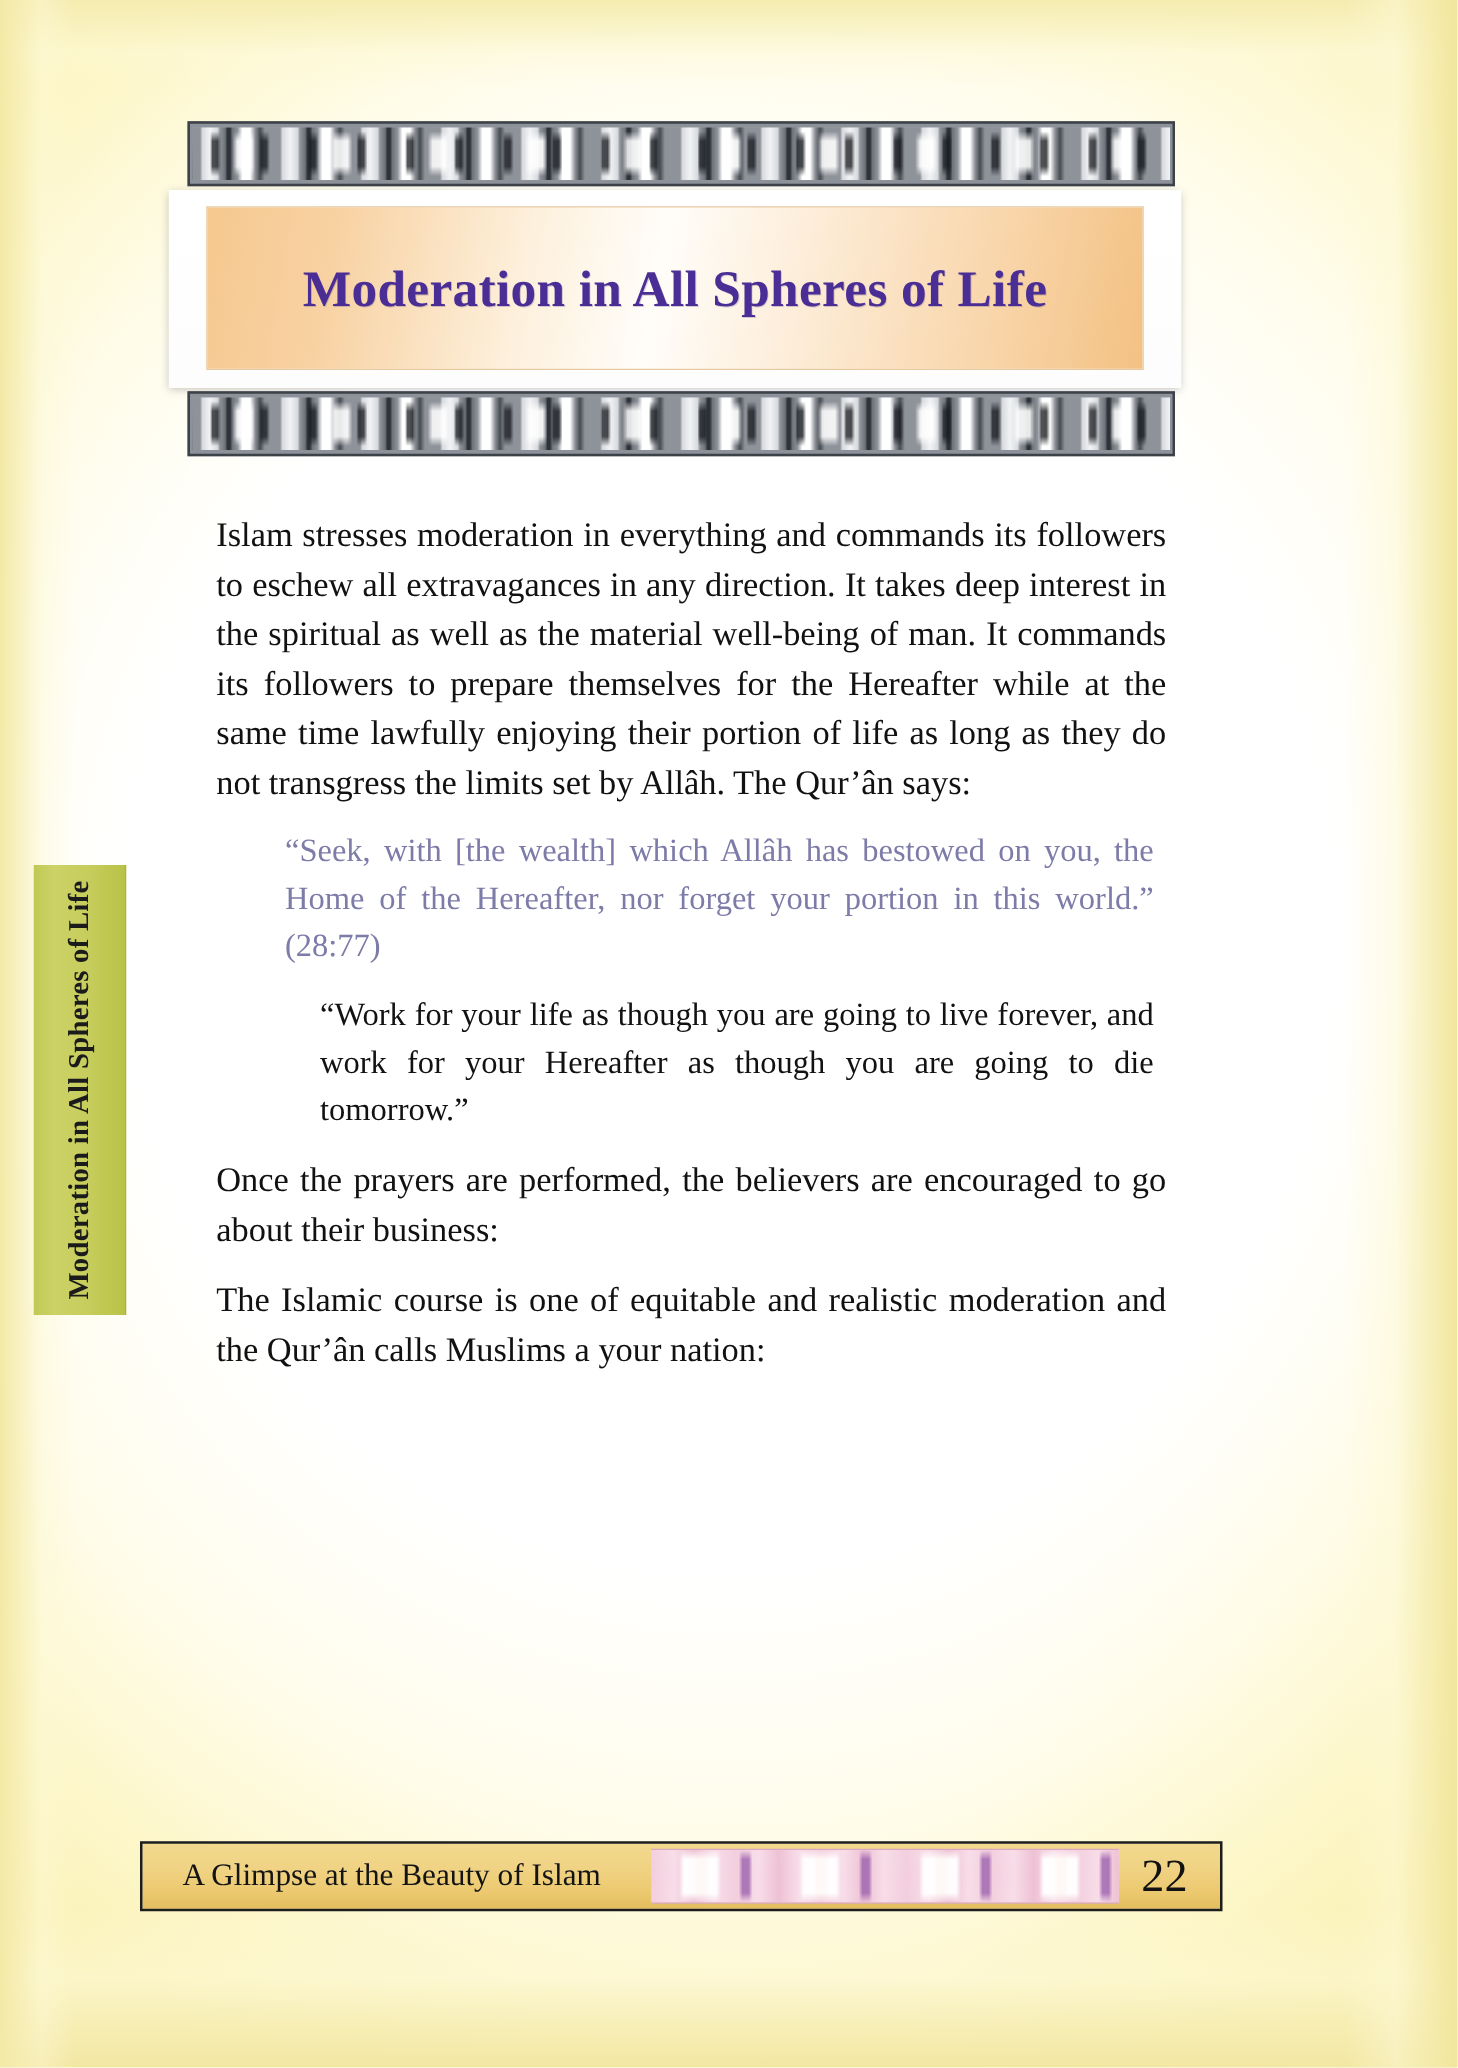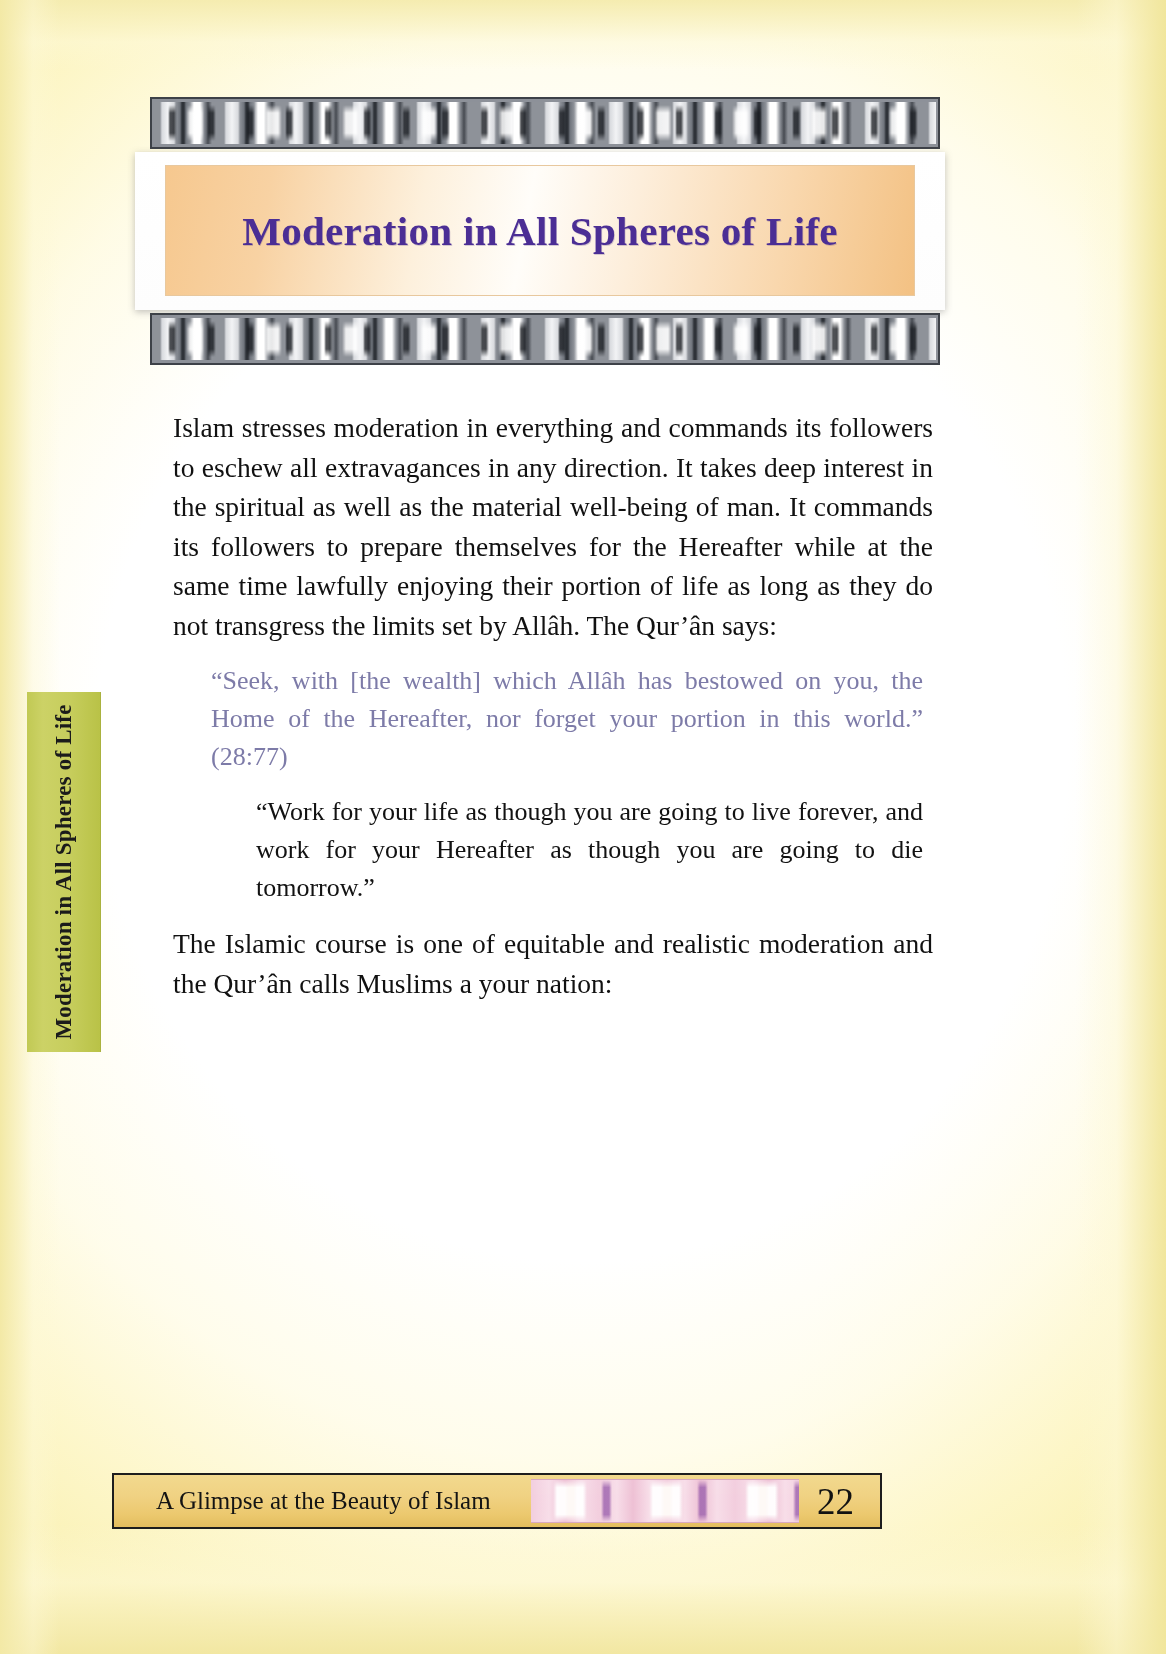--- a/index.html
+++ b/index.html
@@ -167,45 +167,44 @@
     padding-right: 10px;
   }
   .quote-block p {
     margin: 0;
     font-family: "Liberation Serif", serif;
     font-size: 26px;
     line-height: 38px;
     text-align: justify;
     text-justify: inter-word;
   }
-  .quote-quran p { color: #7d7ba8; }
+  .quote-quran p { color: #7d7ba8; margin-left: 17px; }
   .quote-plain p { color: #121212; margin-left: 45px; }
 
   .honorific {
     display: inline-block;
     font-size: 20px;
     color: #2a2a2a;
     transform: translateY(-2px);
     letter-spacing: -1px;
   }
 
   
   .footer-wrap {
     position: absolute;
     left: 112px;
     top: 1473px;
-    width: 770px;
+    width: 866px;
     height: 56px;
     border: 2px solid #1d1d1d;
     box-sizing: border-box;
     background: linear-gradient(180deg, #f2d98e 0%, #f0d283 40%, #ecc96f 75%, #e3bd5e 100%);
     display: flex;
     align-items: center;
     overflow: hidden;
-    padding-left: 10px;
   }
   .footer-title {
     font-family: "Liberation Serif", serif;
     font-size: 25px;
     color: #141414;
     padding-left: 32px;
     white-space: nowrap;
     flex: 0 0 auto;
   }
   .footer-ornament {
@@ -284,20 +283,21 @@
 
     <div class="quote-block quote-quran">
       <p>“Seek, with [the wealth] which Allâh has bestowed on you, the Home of the Hereafter, nor forget your portion in this world.” (28:77)</p>
     </div>
 
 
     <div class="quote-block quote-plain">
       <p>“Work for your life as though you are going to live forever, and work for your Hereafter as though you are going to die tomorrow.”</p>
     </div>
 
+    <p class="body-para">Once the prayers are performed, the believers are encouraged to go about their business:</p>
 
 
     <p class="body-para">The Islamic course is one of equitable and realistic moderation and the Qur’ân calls Muslims a your nation:</p>
   </div>
 
   <div class="footer-wrap">
     <span class="footer-title">A Glimpse at the Beauty of Islam</span>
     <span class="footer-ornament">
       <span class="fo-motifs"></span>
     </span>

